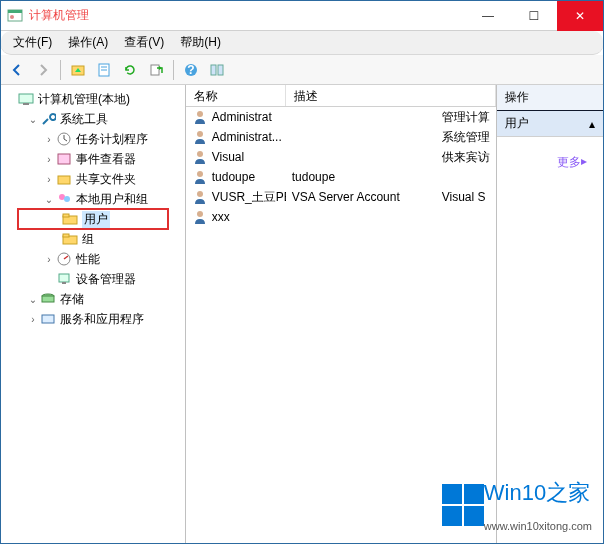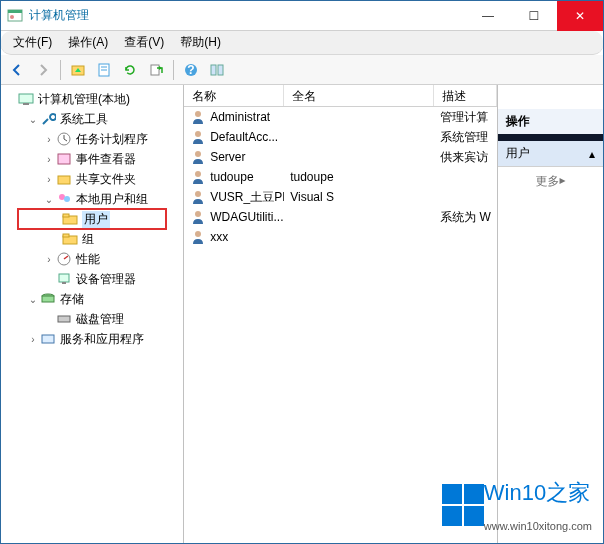--- a/index.html
+++ b/index.html
@@ -1,20 +1,20 @@
 <!DOCTYPE html>
 <html><head>
 <meta charset="utf-8">
 <style>
 * { box-sizing: border-box; margin: 0; padding: 0; font-family: "Microsoft YaHei", "Segoe UI", sans-serif; font-size: 12px; }
 html, body { width: 604px; height: 544px; overflow: hidden; }
 .window { width: 604px; height: 544px; border: 1px solid #2c6aa0; display: flex; flex-direction: column; background: #fff; }
 .titlebar { height: 30px; background: #fff; display: flex; align-items: center; border-bottom: 1px solid #d0d0d0; }
 .titlebar .icon { width: 16px; height: 16px; margin: 0 6px; }
-.titlebar .title { flex: 1; color: #0369a1; }
+.titlebar .title { flex: 1; color: #ef4444; }
 .titlebar .wbtn { width: 46px; height: 30px; display: flex; align-items: center; justify-content: center; color: #333; }
 .titlebar .wbtn.close { background: #e81123; color: #fff; width: 46px; }
 .menubar { height: 24px; background: #f0f0f0; display: flex; align-items: center; padding: 0 6px; gap: 4px; border-bottom: 1px solid #d8d8d8; border-radius: 10px; }
 .menubar .mi { padding: 2px 6px; }
 .toolbar { height: 30px; background: #f7f7f7; display: flex; align-items: center; padding: 0 4px; gap: 2px; border-bottom: 1px solid #d0d0d0; }
 .toolbar .tbtn { width: 24px; height: 24px; display: flex; align-items: center; justify-content: center; border: 1px solid transparent; }
 .toolbar .sep { width: 1px; height: 20px; background: #c0c0c0; margin: 0 3px; }
 .body { flex: 1; display: flex; min-height: 0; }
 .tree { width: 190px; border-right: 1px solid #c0c0c0; padding: 4px 17px; overflow: auto; background: #fff; }
 .tree .node { display: flex; align-items: center; height: 20px; padding-right: 4px; white-space: nowrap; }
@@ -26,23 +26,23 @@
 .listhdr { height: 22px; display: flex; border-bottom: 1px solid #d0d0d0; background: #fff; }
 .listhdr .col { border-right: 1px solid #e0e0e0; padding: 3px 8px; color: #000; }
 .list { flex: 1; overflow: auto; }
 .row { display: flex; align-items: center; height: 20px; }
 .row .c { padding: 0 6px; overflow: hidden; text-overflow: ellipsis; white-space: nowrap; }
 .row .c0 { width: 100px; display: flex; align-items: center; gap: 4px; }
 .row .c1 { width: 150px; }
 .row .c2 { flex: 1; }
 .uicon { width: 16px; height: 16px; flex-shrink: 0; }
 .right { width: 110px; background: #fff; display: flex; flex-direction: column; }
-.right .hdr { background: #eef3fa; padding: 4px 8px; border-bottom: 7px solid #0f172a; font-weight: 700; margin-top: 24px; }
+.right .hdr { background: #eef3fa; padding: 4px 8px; border-bottom: 1px solid #0f172a; font-weight: 400; }
 .right .sec { background: #dce8f7; padding: 4px 8px; display: flex; justify-content: space-between; align-items: center; border-bottom: 1px solid #d0d0d0; }
-.right .item { padding: 6px 16px; color: #737373; display: flex; justify-content: center; }
+.right .item { padding: 6px 16px; color: #8b5cf6; display: flex; justify-content: flex-end; margin-top: 11px; }
 .watermark { position: absolute; right: 12px; bottom: 12px; display: flex; align-items: center; gap: 0; pointer-events: none; }
 .watermark .logo { display: grid; grid-template-columns: 1fr 1fr; grid-template-rows: 1fr 1fr; gap: 2px; width: 42px; height: 42px; }
 .watermark .logo div { background: #0078d7; }
 .watermark .txt { color: #0078d7; }
 .watermark .big { font-size: 22px; font-weight: 400; }
 .watermark .url { font-size: 11px; color: #555; margin-top: 12px; }
 svg { display: block; }
 </style>
 </head>
 <body>
@@ -226,43 +226,34 @@
       <div class="node" style="padding-left:8px">
         <span class="tw">⌄</span>
         <span class="ic">
             <svg width="16" height="16">
               <ellipse cx="8" cy="5" rx="6" ry="2" fill="#8c8" stroke="#484"></ellipse>
               <rect x="2" y="5" width="12" height="6" fill="#9d9" stroke="#484"></rect>
             </svg>
           </span>
         <span>存储</span>
       </div>
-      <div class="node" style="padding-left:38px">
-        <span class="ic">
-            <svg width="16" height="16">
-              <rect x="2" y="5" width="12" height="6" fill="#ccc" stroke="#666"></rect>
-            </svg>
-          </span>
-        <span>磁盘管理</span>
-      </div>
       <div class="node" style="padding-left:8px">
         <span class="tw">›</span>
         <span class="ic">
             <svg width="16" height="16">
               <rect x="2" y="4" width="12" height="8" fill="#def" stroke="#47a"></rect>
             </svg>
           </span>
         <span>服务和应用程序</span>
       </div>
     </div>
 
     <div class="mid">
       <div class="listhdr">
         <div class="col" style="width:100px">名称</div>
-        <div class="col" style="width:150px">全名</div>
         <div class="col" style="flex:1">描述</div>
       </div>
       <div class="list" id="userlist">
           <div class="row">
             <div class="c c0">
               <span>
                 <svg class="uicon" viewBox="0 0 16 16">
                   <circle cx="8" cy="5" r="3" fill="#d8b090"></circle>
                   <path d="M3 15 Q3 10 8 10 Q13 10 13 15 Z" fill="#3a6ea5"></path>
                 </svg>
@@ -273,34 +264,34 @@
             <div class="c c2">管理计算</div>
           </div>
           <div class="row">
             <div class="c c0">
               <span>
                 <svg class="uicon" viewBox="0 0 16 16">
                   <circle cx="8" cy="5" r="3" fill="#d8b090"></circle>
                   <path d="M3 15 Q3 10 8 10 Q13 10 13 15 Z" fill="#3a6ea5"></path>
                 </svg>
               </span>
-              <span>DefaultAcc...</span>
+              <span>Administrat...</span>
             </div>
             <div class="c c1"></div>
             <div class="c c2">系统管理</div>
           </div>
           <div class="row">
             <div class="c c0">
               <span>
                 <svg class="uicon" viewBox="0 0 16 16">
                   <circle cx="8" cy="5" r="3" fill="#d8b090"></circle>
                   <path d="M3 15 Q3 10 8 10 Q13 10 13 15 Z" fill="#3a6ea5"></path>
                 </svg>
               </span>
-              <span>Server</span>
+              <span>Visual</span>
             </div>
             <div class="c c1"></div>
             <div class="c c2">供来宾访</div>
           </div>
           <div class="row">
             <div class="c c0">
               <span>
                 <svg class="uicon" viewBox="0 0 16 16">
                   <circle cx="8" cy="5" r="3" fill="#d8b090"></circle>
                   <path d="M3 15 Q3 10 8 10 Q13 10 13 15 Z" fill="#3a6ea5"></path>
@@ -314,34 +305,22 @@
           <div class="row">
             <div class="c c0">
               <span>
                 <svg class="uicon" viewBox="0 0 16 16">
                   <circle cx="8" cy="5" r="3" fill="#d8b090"></circle>
                   <path d="M3 15 Q3 10 8 10 Q13 10 13 15 Z" fill="#3a6ea5"></path>
                 </svg>
               </span>
               <span>VUSR_土豆PE</span>
             </div>
+            <div class="c c1">VSA Server Account</div>
             <div class="c c2">Visual S</div>
-          </div>
-          <div class="row">
-            <div class="c c0">
-              <span>
-                <svg class="uicon" viewBox="0 0 16 16">
-                  <circle cx="8" cy="5" r="3" fill="#d8b090"></circle>
-                  <path d="M3 15 Q3 10 8 10 Q13 10 13 15 Z" fill="#3a6ea5"></path>
-                </svg>
-              </span>
-              <span>WDAGUtiliti...</span>
-            </div>
-            <div class="c c1"></div>
-            <div class="c c2">系统为 W</div>
           </div>
           <div class="row">
             <div class="c c0">
               <span>
                 <svg class="uicon" viewBox="0 0 16 16">
                   <circle cx="8" cy="5" r="3" fill="#d8b090"></circle>
                   <path d="M3 15 Q3 10 8 10 Q13 10 13 15 Z" fill="#3a6ea5"></path>
                 </svg>
               </span>
               <span>xxx</span>

